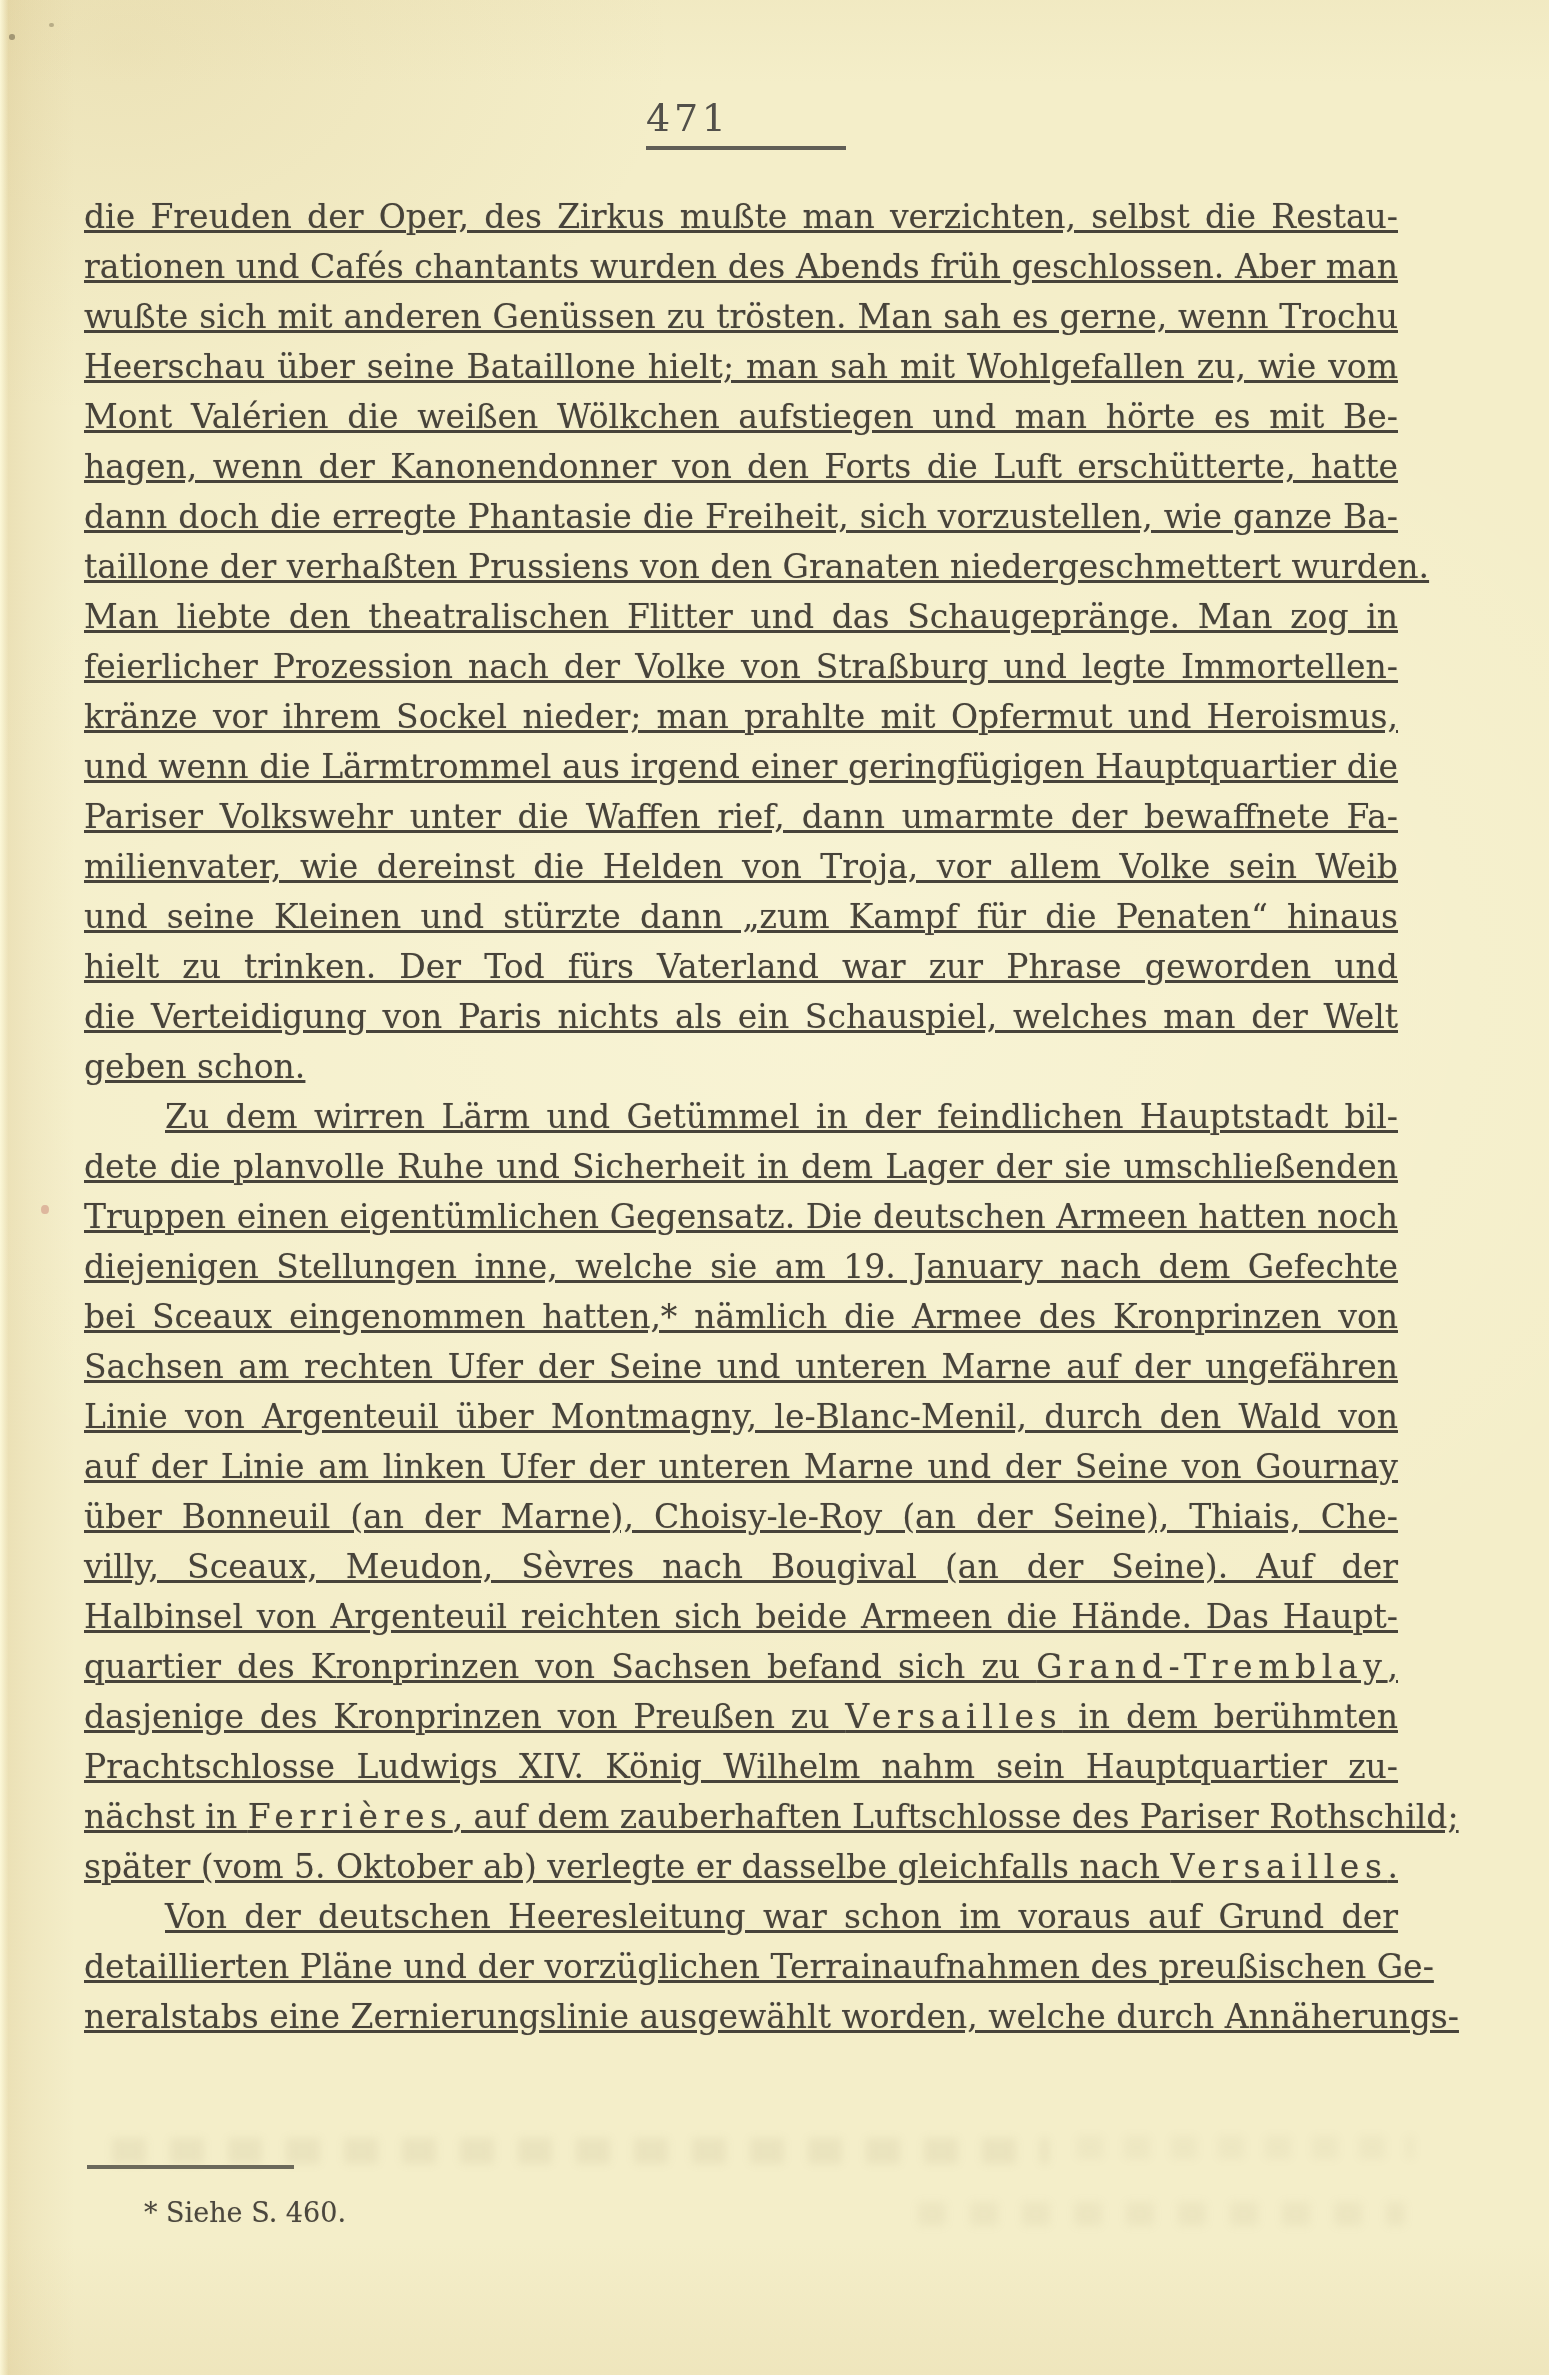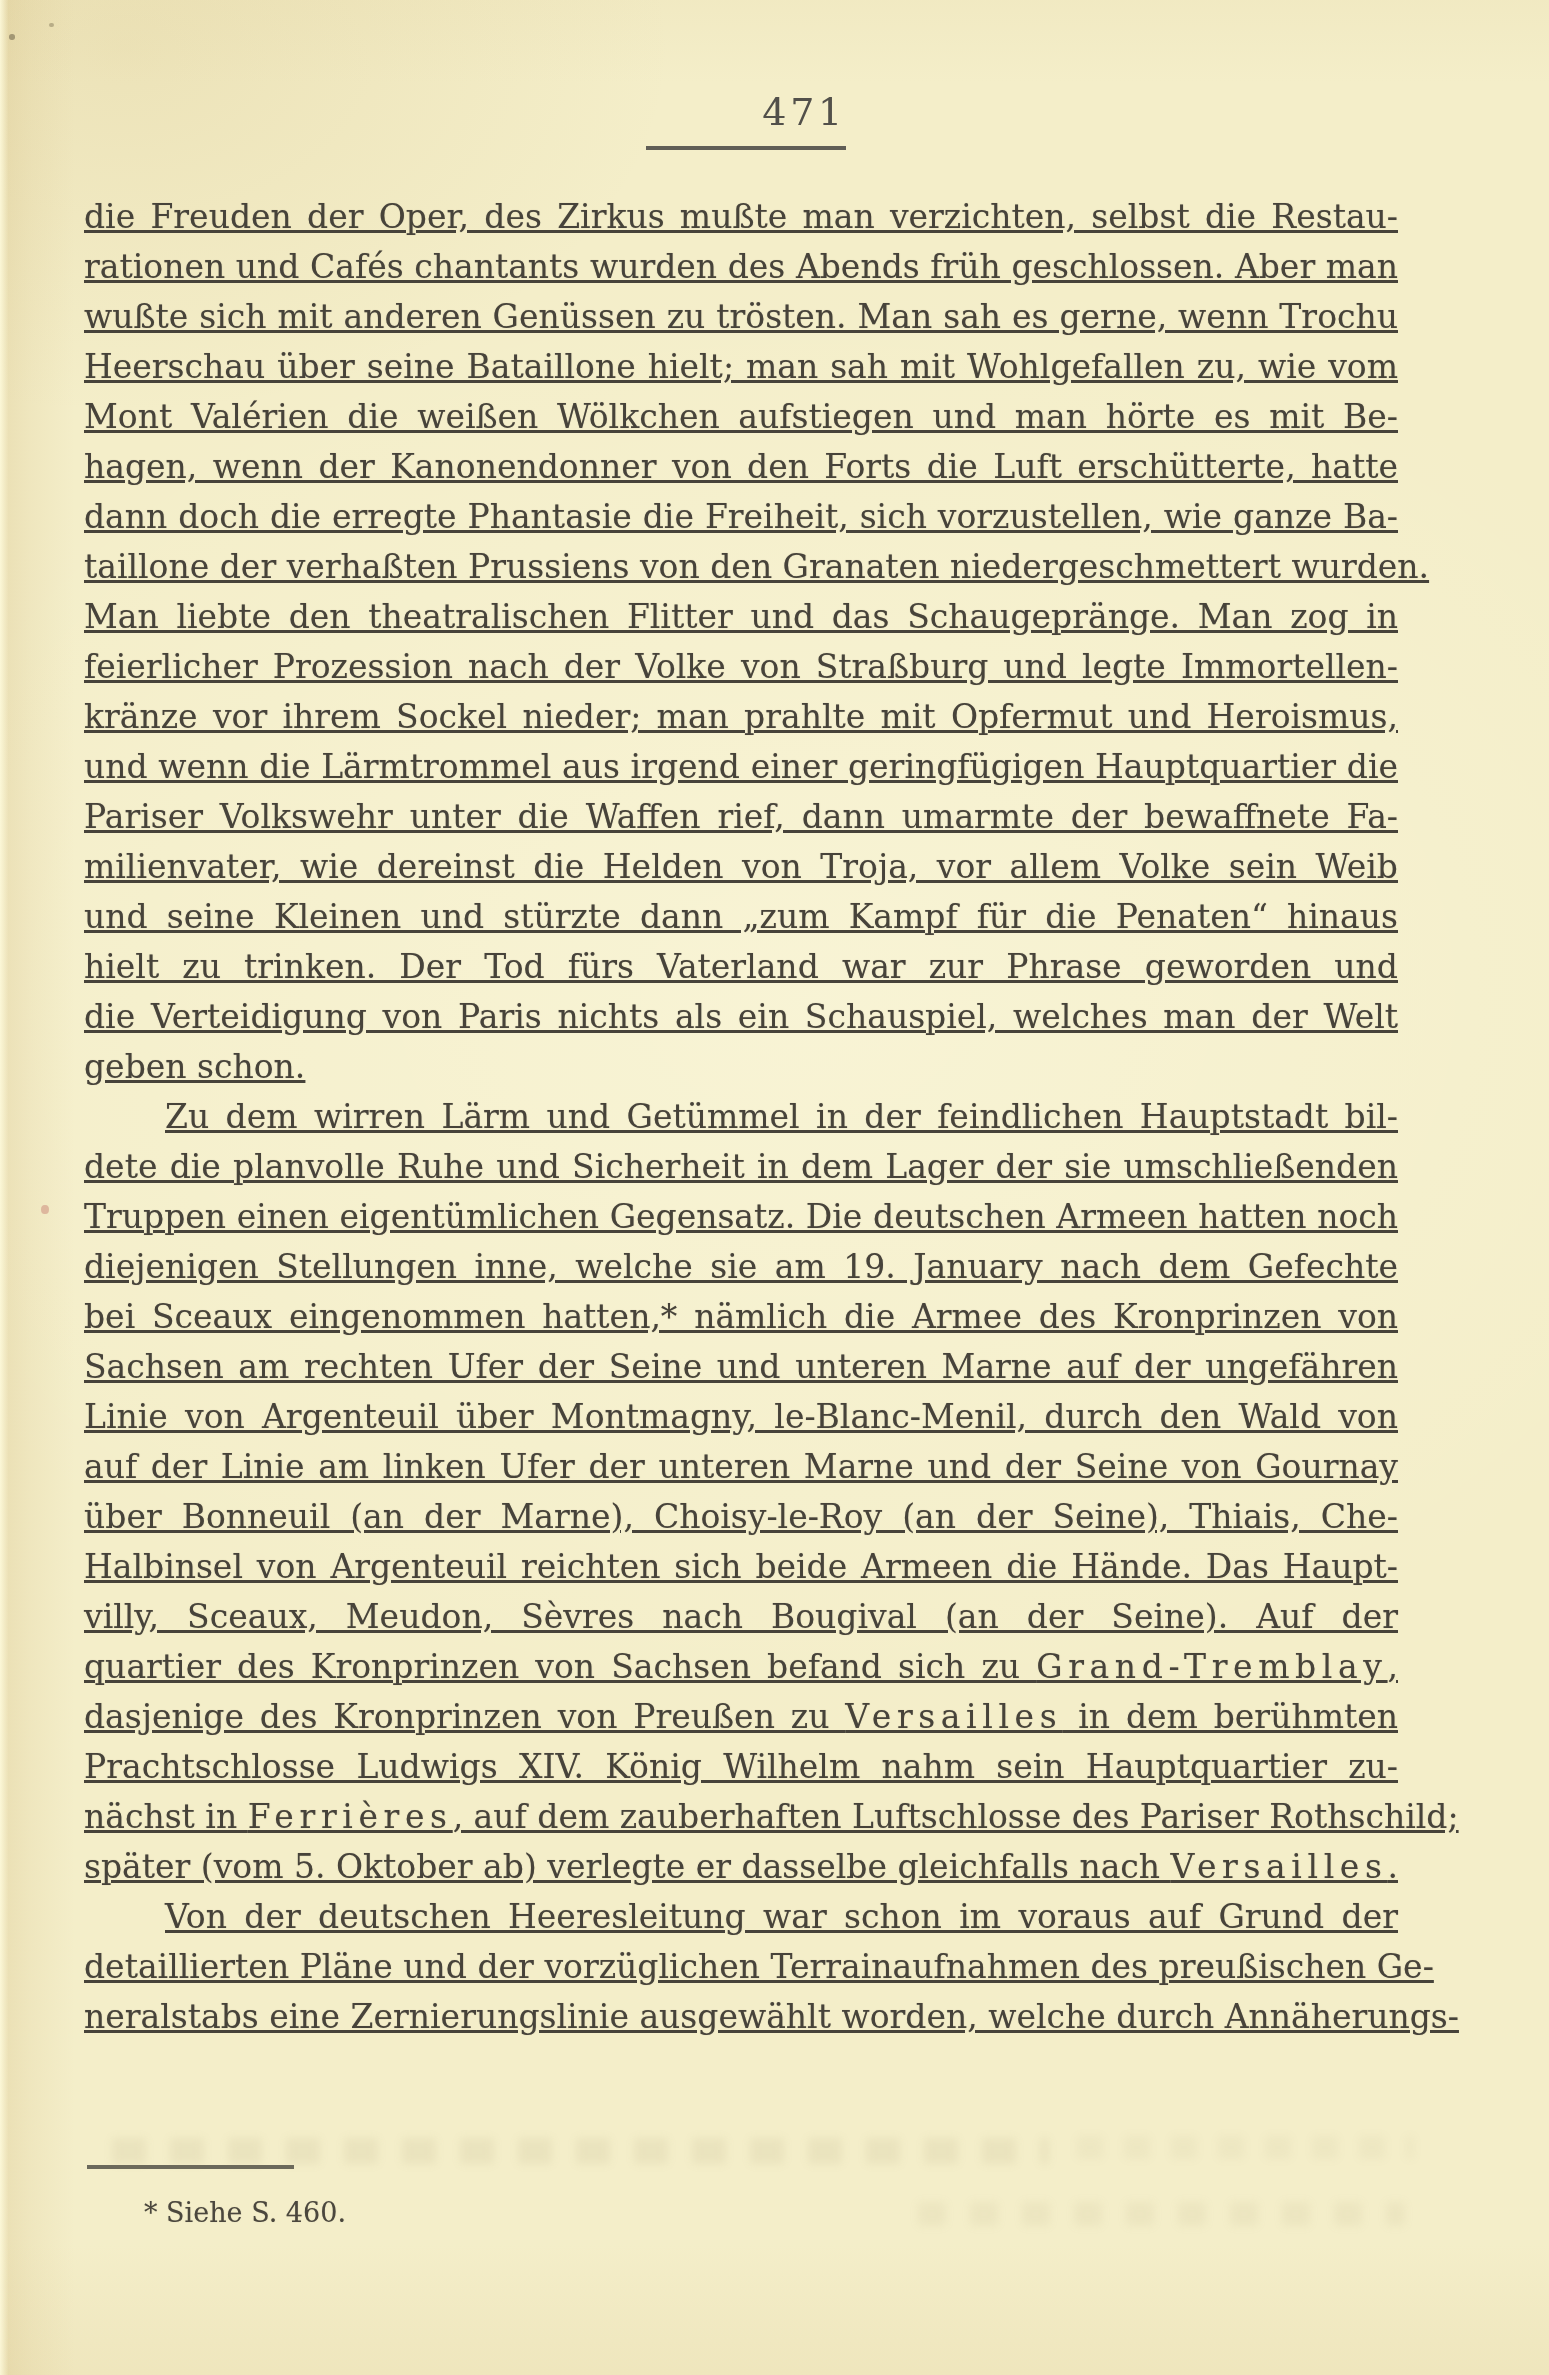--- a/index.html
+++ b/index.html
@@ -15,22 +15,22 @@
       linear-gradient(90deg, rgba(198,168,100,0.22) 0px, rgba(198,168,100,0.10) 32px, rgba(198,168,100,0) 75px),
       radial-gradient(843px 562px at 8% 2%, rgba(196,168,96,0.16), rgba(196,168,96,0) 65%),
       radial-gradient(1405px 1031px at 52% 42%, rgba(255,253,232,0.38), rgba(255,253,232,0) 72%),
       linear-gradient(0deg, rgba(206,180,114,0.14) 0px, rgba(206,180,114,0) 131px),
       linear-gradient(180deg, rgba(206,180,114,0.08) 0px, rgba(206,180,114,0) 84px);
     font-family: "DejaVu Serif", "Liberation Serif", serif;
     color: #47433a;
   }
   .pagenum-wrap {
     position: absolute;
-    left: 646px; top: 90px; width: 200px;
-    text-align: right;
+    left: 646px; top: 96px; width: 200px;
+    text-align: left;
   }
   .pagenum {
     font-size: 38px;
     line-height: 45px;
     letter-spacing: 3.7px;
     color: #52504a;
   }
   .pagenum-rule {
     position: absolute;
     left: 646px; top: 146px;
@@ -127,22 +127,22 @@
       <div class="line noj">geben schon.</div>
       <div class="line indent">Zu dem wirren Lärm und Getümmel in der feindlichen Hauptstadt bil-</div>
       <div class="line">dete die planvolle Ruhe und Sicherheit in dem Lager der sie umschließenden</div>
       <div class="line">Truppen einen eigentümlichen Gegensatz.  Die deutschen Armeen hatten noch</div>
       <div class="line">diejenigen Stellungen inne, welche sie am 19. January nach dem Gefechte</div>
       <div class="line">bei Sceaux eingenommen hatten,* nämlich die Armee des Kronprinzen von</div>
       <div class="line">Sachsen am rechten Ufer der Seine und unteren Marne auf der ungefähren</div>
       <div class="line">Linie von Argenteuil über Montmagny, le-Blanc-Menil, durch den Wald von</div>
       <div class="line">auf der Linie am linken Ufer der unteren Marne und der Seine von Gournay</div>
       <div class="line">über Bonneuil (an der Marne), Choisy-le-Roy (an der Seine), Thiais, Che-</div>
+      <div class="line">villy, Sceaux, Meudon, Sèvres nach Bougival (an der Seine).  Auf der</div>
       <div class="line">Halbinsel von Argenteuil reichten sich beide Armeen die Hände.  Das Haupt-</div>
-      <div class="line">villy, Sceaux, Meudon, Sèvres nach Bougival (an der Seine).  Auf der</div>
       <div class="line">quartier des Kronprinzen von Sachsen befand sich zu <span class="sperr">Grand-Tremblay</span>,</div>
       <div class="line">dasjenige des Kronprinzen von Preußen zu <span class="sperr">Versailles</span> in dem berühmten</div>
       <div class="line">Prachtschlosse Ludwigs XIV.  König Wilhelm nahm sein Hauptquartier zu-</div>
       <div class="line">nächst in <span class="sperr">Ferrières</span>, auf dem zauberhaften Luftschlosse des Pariser Rothschild;</div>
       <div class="line">später (vom 5. Oktober ab) verlegte er dasselbe gleichfalls nach <span class="sperr">Versailles</span>.</div>
       <div class="line indent">Von der deutschen Heeresleitung war schon im voraus auf Grund der</div>
       <div class="line">detaillierten Pläne und der vorzüglichen Terrainaufnahmen des preußischen Ge-</div>
       <div class="line">neralstabs eine Zernierungslinie ausgewählt worden, welche durch Annäherungs-</div>
     </div>
 

